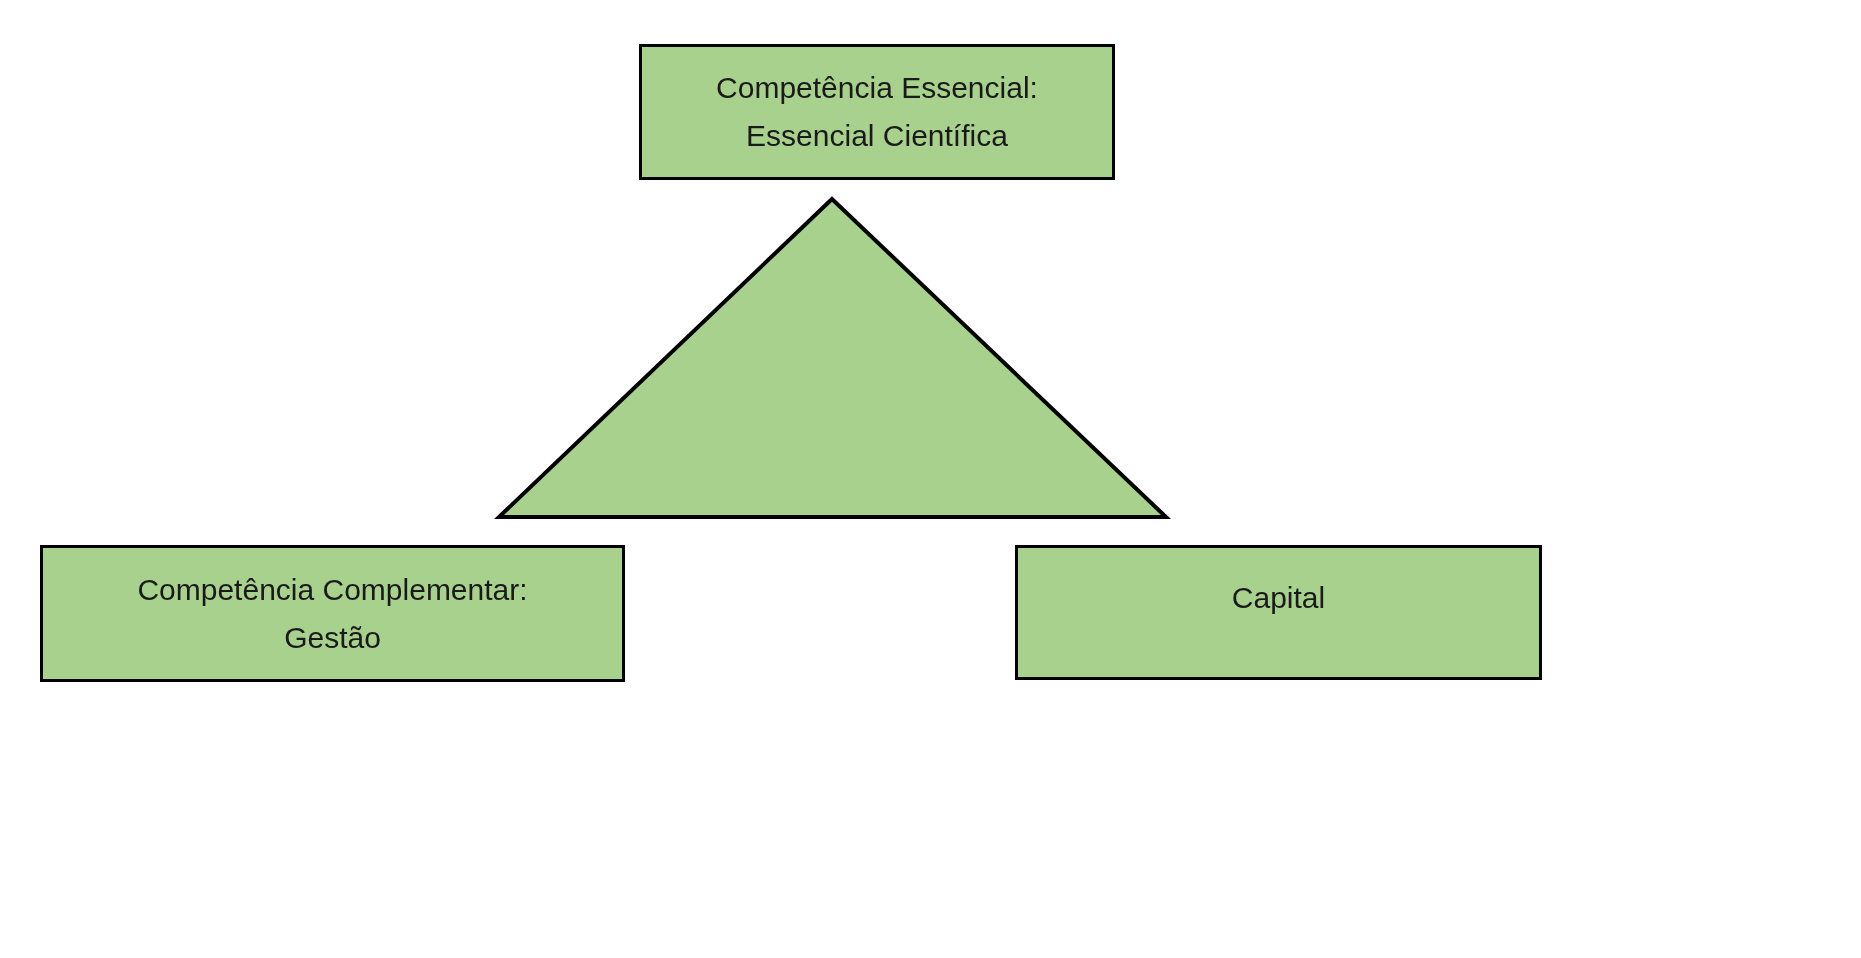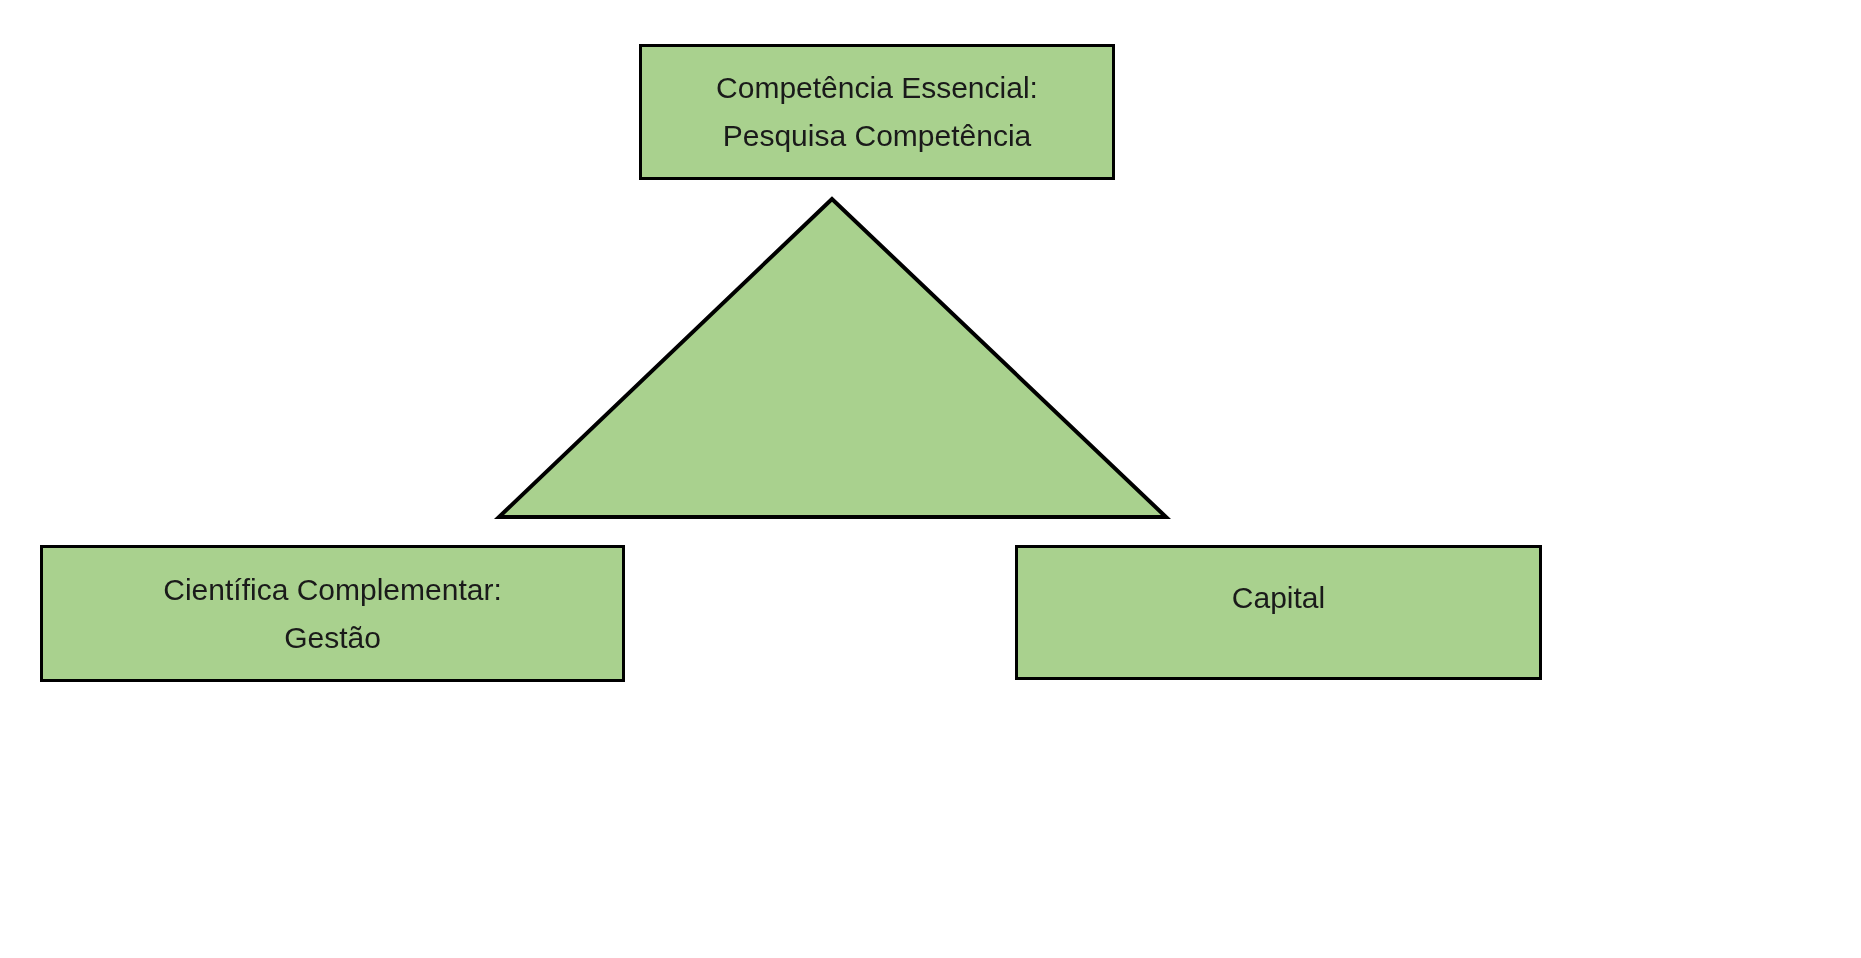--- a/index.html
+++ b/index.html
@@ -78,26 +78,26 @@
 <body style="--fill: #a9d18e; --border: #000000; background: rgb(255, 255, 255);">
 
 <div class="diagram">
 
   <svg id="triangle-svg" viewBox="0 0 1861 958" xmlns="http://www.w3.org/2000/svg">
     <polygon points="832,199 499,517 1166,517" stroke="#000000" stroke-width="4" stroke-linejoin="miter" fill="#a9d18e"></polygon>
   </svg>
 
   <div class="box" id="top-box">
     <span class="line">Competência Essencial:</span>
-    <span class="line">Pesquisa Competência</span>
+    <span class="line">Essencial Científica</span>
   </div>
 
 
   <div class="box" id="bottom-left-box">
-    <span class="line">Científica Complementar:</span>
+    <span class="line">Competência Complementar:</span>
     <span class="line">Gestão</span>
   </div>
 
   <div class="box" id="bottom-right-box">
     <span class="line">Capital</span>
   </div>
 
 </div>
 
 </body></html>

